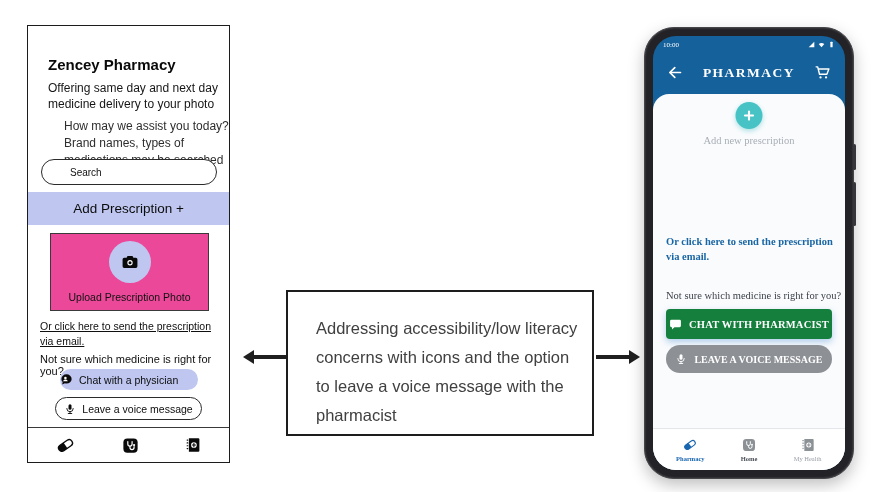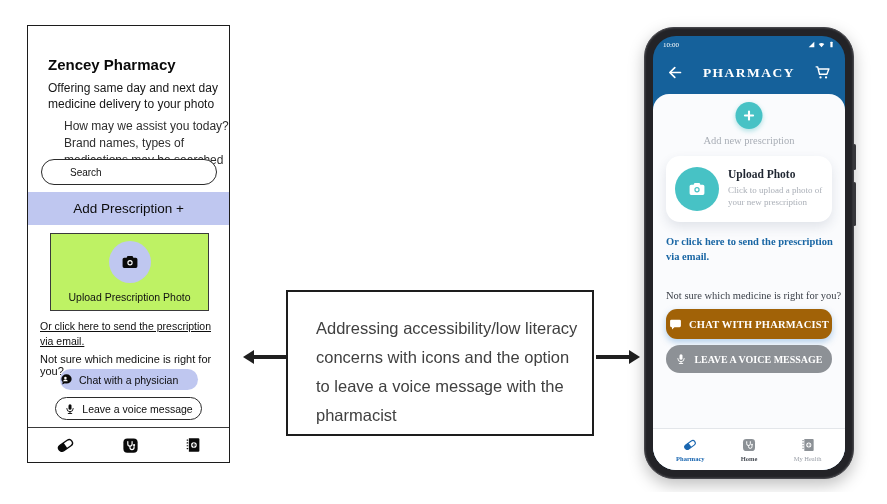--- a/index.html
+++ b/index.html
@@ -14,21 +14,21 @@
                background:#fff; border:1px solid #1c1c1c; }
   .wf-title { position:absolute; left:20px; top:30px; font-size:15px; font-weight:700; color:#0a0a0a; }
   .wf-sub { position:absolute; left:20px; top:54px; width:170px; font-size:12px; line-height:1.35; color:#161616; }
   .wf-helper { position:absolute; left:36px; top:92px; width:172px; font-size:12px; line-height:1.4; color:#2e2e2e; }
   .wf-search { position:absolute; left:13px; top:133px; width:176px; height:26px;
                border:1px solid #2b2b2b; border-radius:14px; display:flex; align-items:center;
                padding-left:28px; font-size:10px; color:#111; background:#fff; cursor:text; }
   .wf-band { position:absolute; left:0; top:166px; width:201px; height:33px; background:#BFC7F0;
              display:flex; align-items:center; justify-content:center; font-size:13.5px; color:#0c0c0c; cursor:pointer; }
   .wf-upload { position:absolute; left:22px; top:207px; width:159px; height:78px; border:1px solid #3a3a3a;
-               background:#bef264; cursor:pointer; }
+               background:#ec4899; cursor:pointer; }
   .wf-cam-circle { position:absolute; left:50%; top:7px; transform:translateX(-50%); width:42px; height:42px;
                    border-radius:50%; background:#BFC7F0; display:flex; align-items:center; justify-content:center; }
   .wf-cam { width:20px; height:20px; color:#0a0a0a; }
   .wf-upload-label { position:absolute; left:0; right:0; bottom:7px; text-align:center; font-size:10.5px; color:#111; }
   .wf-email { position:absolute; left:12px; top:293px; width:184px; font-size:10.5px; line-height:1.45;
               color:#0f0f0f; text-decoration:underline; cursor:pointer; }
   .wf-question { position:absolute; left:12px; top:327px; font-size:11px; color:#0f0f0f; }
   .wf-chat { position:absolute; left:32px; top:343px; width:138px; height:21px; border-radius:11px;
              background:#BFC7F0; display:flex; align-items:center; justify-content:flex-start; gap:6px;
              font-size:10.5px; color:#0c0c0c; cursor:pointer; }
@@ -77,21 +77,21 @@
                display:flex; align-items:center; justify-content:center; }
   .up-circle .ic { width:20px; height:20px; color:#fff; }
   .up-title { position:absolute; left:62px; top:12px; font-size:11.5px; font-weight:700; color:#1F2631; }
   .up-sub { position:absolute; left:62px; top:28px; width:98px; font-size:9px; line-height:1.35; color:#ABB0B8; }
   .ph-email { position:absolute; left:13px; top:140px; width:168px; font-size:10.5px; font-weight:700;
               line-height:1.45; color:#1966A4; cursor:pointer; }
   .ph-question { position:absolute; left:13px; top:196px; font-size:10.5px; color:#3A3F47; }
   .btn { position:absolute; left:13px; width:166px; display:flex; align-items:center; justify-content:center;
          gap:7px; color:#fff; font-weight:700; cursor:pointer; }
   .btn .ic { color:#fff; }
-  .btn-chat { top:215px; height:30px; border-radius:11px; background:#a16207; font-size:10.5px; letter-spacing:.2px;
+  .btn-chat { top:215px; height:30px; border-radius:4px; background:#15803d; font-size:10.5px; letter-spacing:.2px;
               box-shadow:0 3px 7px rgba(35,119,200,.35); }
   .btn-chat .ic { width:13px; height:13px; }
   .btn-voice { top:251px; height:28px; border-radius:14px; background:#8D9196; font-size:10px; }
   .btn-voice .ic { width:12px; height:12px; }
   .call-row { position:absolute; left:0; right:0; top:288px; display:flex; align-items:center; justify-content:center;
               gap:9px; cursor:pointer; }
   .call-row .ic { width:15px; height:15px; color:#47C2C5; }
   .call-text { font-size:10.5px; font-weight:700; color:#2B3038; }
   .call-text .num { margin-left:5px; }
   .ph-nav { position:absolute; left:0; right:0; bottom:0; height:42px; background:#fff; border-top:1px solid #E3E6EA;
@@ -248,33 +248,20 @@
 
         <div class="plus-btn">
           <span class="ic">
             <svg viewBox="0 0 24 24" fill="none" stroke="#fff" stroke-width="3.4" stroke-linecap="round">
                 <path d="M12 5.5v13M5.5 12h13"></path>
               </svg>
           </span>
         </div>
         <div class="add-new">Add new prescription</div>
 
-        <div class="upload-card">
-          <div class="up-circle">
-            <span class="ic">
-              <svg viewBox="0 0 24 24">
-                  <path fill="currentColor" d="M9 4.8 7.9 6.8H5a1.9 1.9 0 0 0-1.9 1.9v8.5A1.9 1.9 0 0 0 5 19.1h14a1.9 1.9 0 0 0 1.9-1.9V8.7A1.9 1.9 0 0 0 19 6.8h-2.9L15 4.8z"></path>
-                  <circle cx="12" cy="12.9" r="3.2" fill="#47C2C5"></circle>
-                  <circle cx="12" cy="12.9" r="1.7" fill="currentColor"></circle>
-                </svg>
-            </span>
-          </div>
-          <div class="up-title">Upload Photo</div>
-          <div class="up-sub">Click to upload a photo of your new prescription</div>
-        </div>
 
         <div class="ph-email">Or click here to send the prescription via email.</div>
         <div class="ph-question">Not sure which medicine is right for you?</div>
 
         <div class="btn btn-chat">
           <span class="ic">
             <svg viewBox="0 0 24 24" fill="currentColor">
                 <path d="M4.5 3h15A2.5 2.5 0 0 1 22 5.5v9a2.5 2.5 0 0 1-2.5 2.5H10l-4.5 4v-4h-1A2.5 2.5 0 0 1 2 14.5v-9A2.5 2.5 0 0 1 4.5 3z"></path>
               </svg>
           </span>

